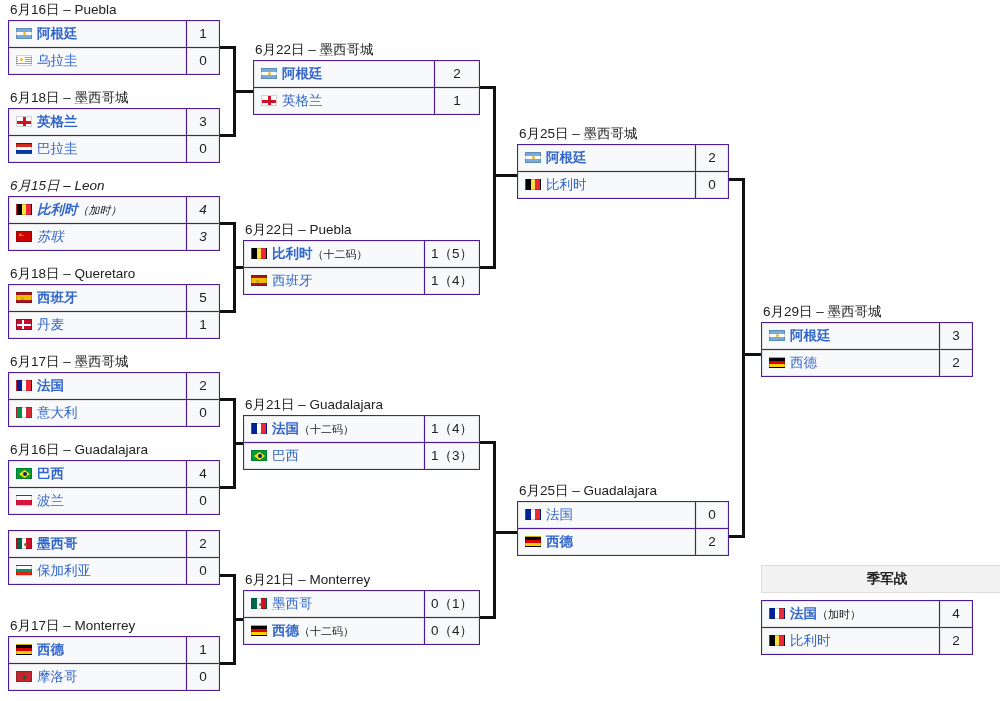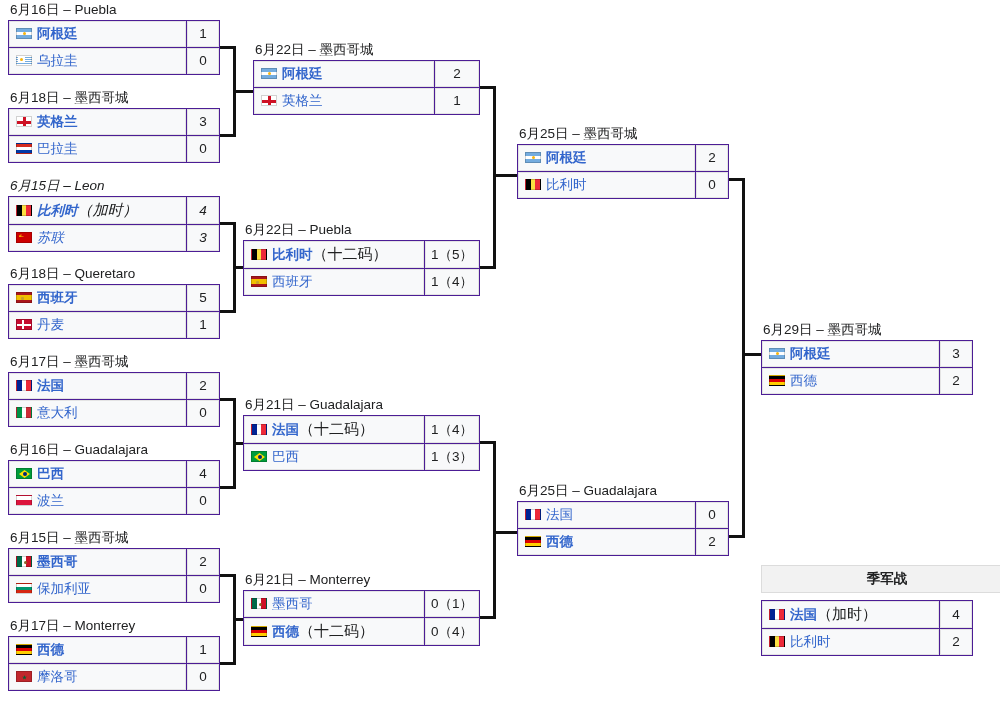--- a/index.html
+++ b/index.html
@@ -43,21 +43,21 @@
   }
   .mtable td.team{overflow:hidden;}
   .mtable td.score{
     text-align:center;
     padding:0 4px;
     color:#202122;
     font-size:13.5px;
   }
   .tname{color:#3366cc;}
   .win .tname{font-weight:bold;}
-  .note{color:#202122;font-size:15px;}
+  .note{color:#202122;font-size:11px;}
 
   
   .flag{
     display:inline-block;
     width:16px;height:11px;
     vertical-align:-1px;
     margin-right:5px;
     border:1px solid rgba(0,0,0,.18);
     box-sizing:border-box;
     position:relative;
@@ -242,21 +242,20 @@
             <td class="score">4</td>
           </tr>
           <tr>
             <td class="team"><span class="flag f-pl"></span><span class="tname">波兰</span></td>
             <td class="score">0</td>
           </tr>
         </tbody>
       </table>
     </div>
     <div class="match" style="left: 8px; top: 530px;">
-      <div class="mdate">6月15日 – 墨西哥城</div>
       <table class="mtable" style="width: 212px;">
         <colgroup>
           <col style="width:177px">
           <col style="width:32px">
         </colgroup>
         <tbody>
           <tr>
             <td class="team win"><span class="flag f-mx"><i></i></span><span class="tname">墨西哥</span></td>
             <td class="score">2</td>
           </tr>
@@ -393,21 +392,21 @@
             <td class="team"><span class="flag f-fr"></span><span class="tname">法国</span></td>
             <td class="score">0</td>
           </tr>
           <tr>
             <td class="team win"><span class="flag f-de"></span><span class="tname">西德</span></td>
             <td class="score">2</td>
           </tr>
         </tbody>
       </table>
     </div>
-    <div class="match" style="left: 761px; top: 322px;">
+    <div class="match" style="left: 761px; top: 304px;">
       <div class="mdate">6月29日 – 墨西哥城</div>
       <table class="mtable" style="width: 212px;">
         <colgroup>
           <col style="width:177px">
           <col style="width:32px">
         </colgroup>
         <tbody>
           <tr>
             <td class="team win"><span class="flag f-ar"><i></i></span><span class="tname">阿根廷</span></td>
             <td class="score">3</td>

